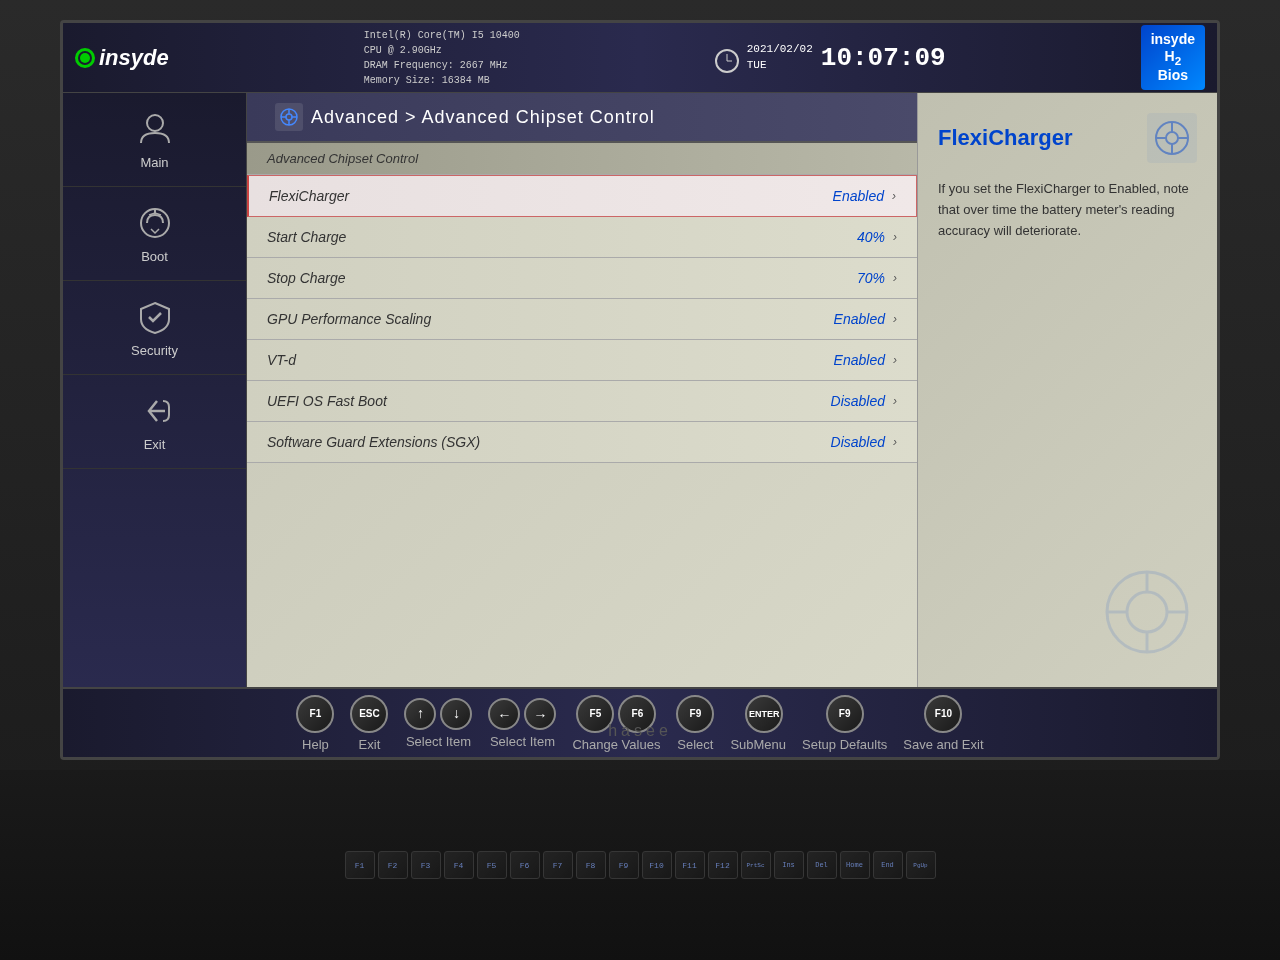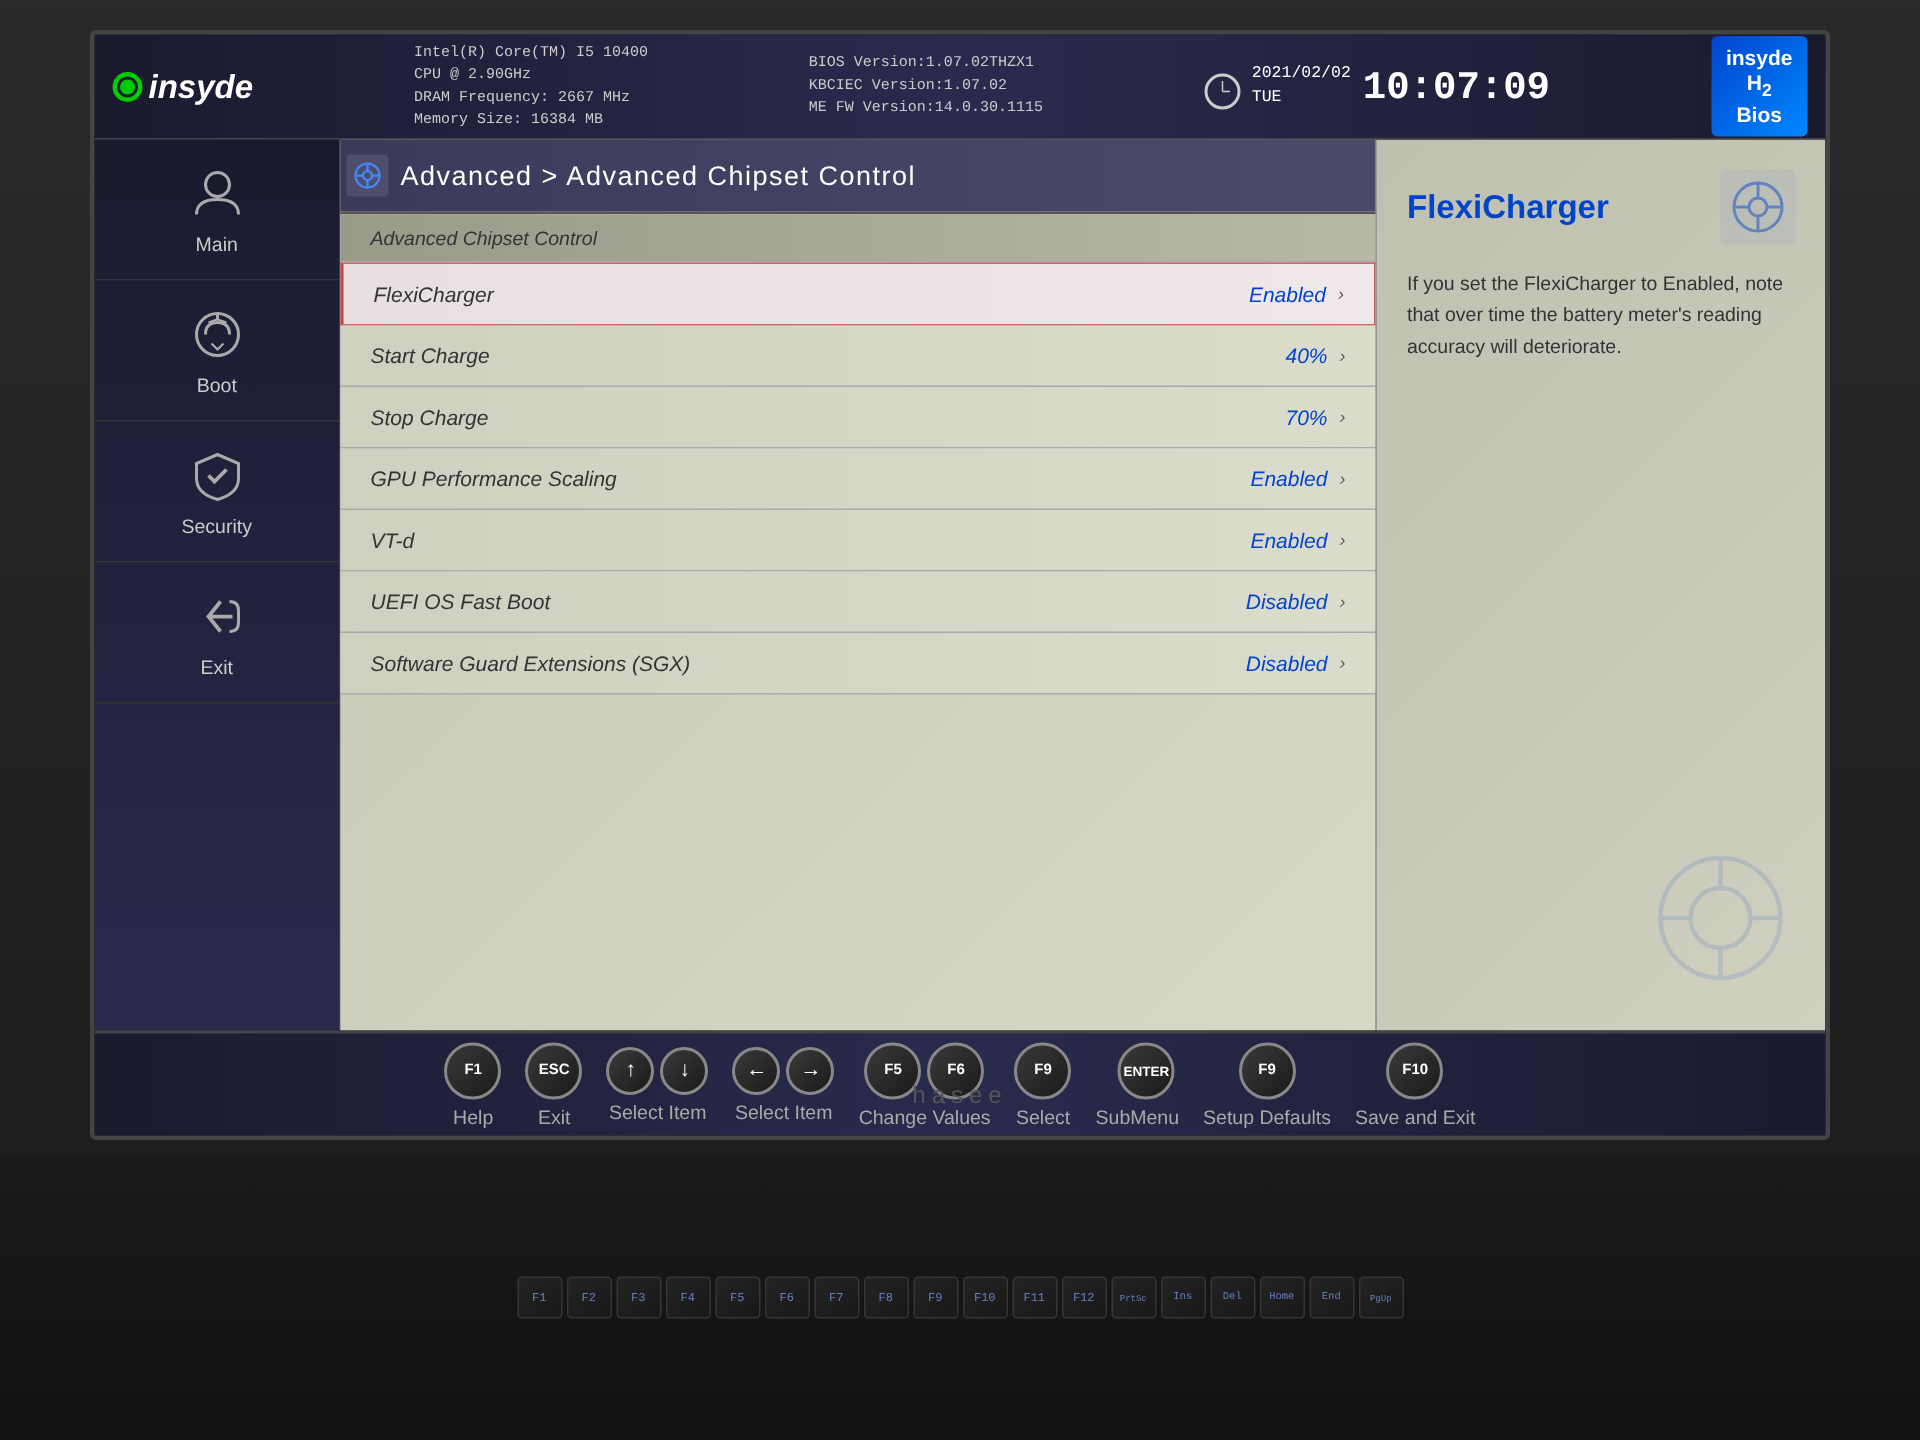--- a/index.html
+++ b/index.html
@@ -165,21 +165,21 @@
 
     
     .main-content {
       display: flex;
       flex: 1;
       overflow: hidden;
     }
 
     
     .sidebar {
-      width: 164px;
+      width: 184px;
       background: linear-gradient(180deg, #1a1a2e 0%, #2a2a4e 100%);
       display: flex;
       flex-direction: column;
       border-right: 1px solid #444;
     }
 
     .sidebar-item {
       display: flex;
       flex-direction: column;
       align-items: center;
@@ -213,21 +213,21 @@
     
     .center-panel {
       flex: 1;
       display: flex;
       flex-direction: column;
       background: linear-gradient(135deg, #c8c8b8 0%, #d8d8c8 50%, #c8c8b8 100%);
     }
 
     .breadcrumb-bar {
       background: linear-gradient(90deg, #3a3a5a, #4a4a6a);
-      padding: 10px 4px;
+      padding: 10px 28px;
       display: flex;
       align-items: center;
       gap: 8px;
       border-bottom: 2px solid #555;
     }
 
     .breadcrumb-icon {
       width: 28px;
       height: 28px;
       background: rgba(255,255,255,0.1);
@@ -459,25 +459,20 @@
       <div class="header">
         <div class="insyde-logo">
           <div class="insyde-logo-circle"></div>
           <span class="insyde-text">insyde</span>
         </div>
         <div class="cpu-info">
           <div>Intel(R) Core(TM) I5 10400</div>
           <div>CPU @ 2.90GHz</div>
           <div>DRAM Frequency: 2667 MHz</div>
           <div>Memory Size: 16384 MB</div>
-        </div>
-        <div class="bios-version">
-          <div>BIOS Version:1.07.02THZX1</div>
-          <div>KBCIEC Version:1.07.02</div>
-          <div>ME FW Version:14.0.30.1115</div>
         </div>
         <div class="datetime">
           <div class="clock-icon"></div>
           <div>
             <div class="date-time-text">2021/02/02</div>
             <div class="date-time-text">TUE</div>
           </div>
           <div class="time-large">10:07:09</div>
         </div>
         <div class="insyde-h2-logo">insyde<br><strong>H<sub>2</sub></strong><br>Bios</div>

